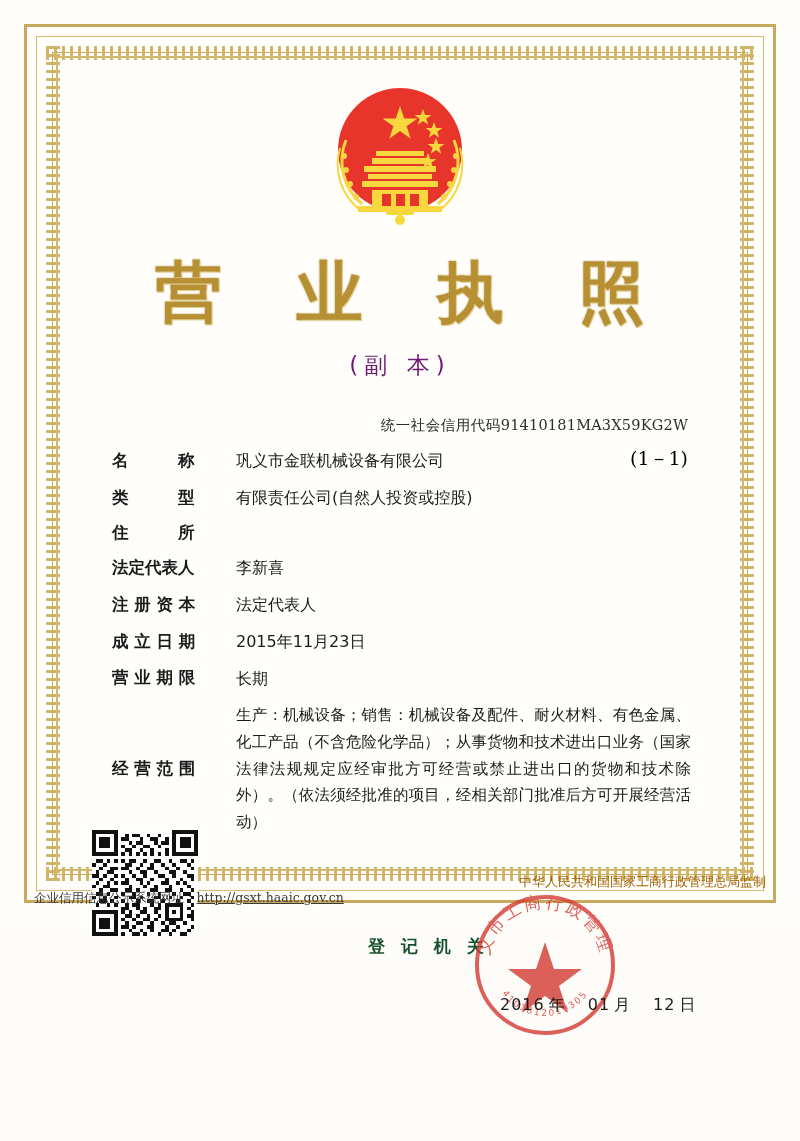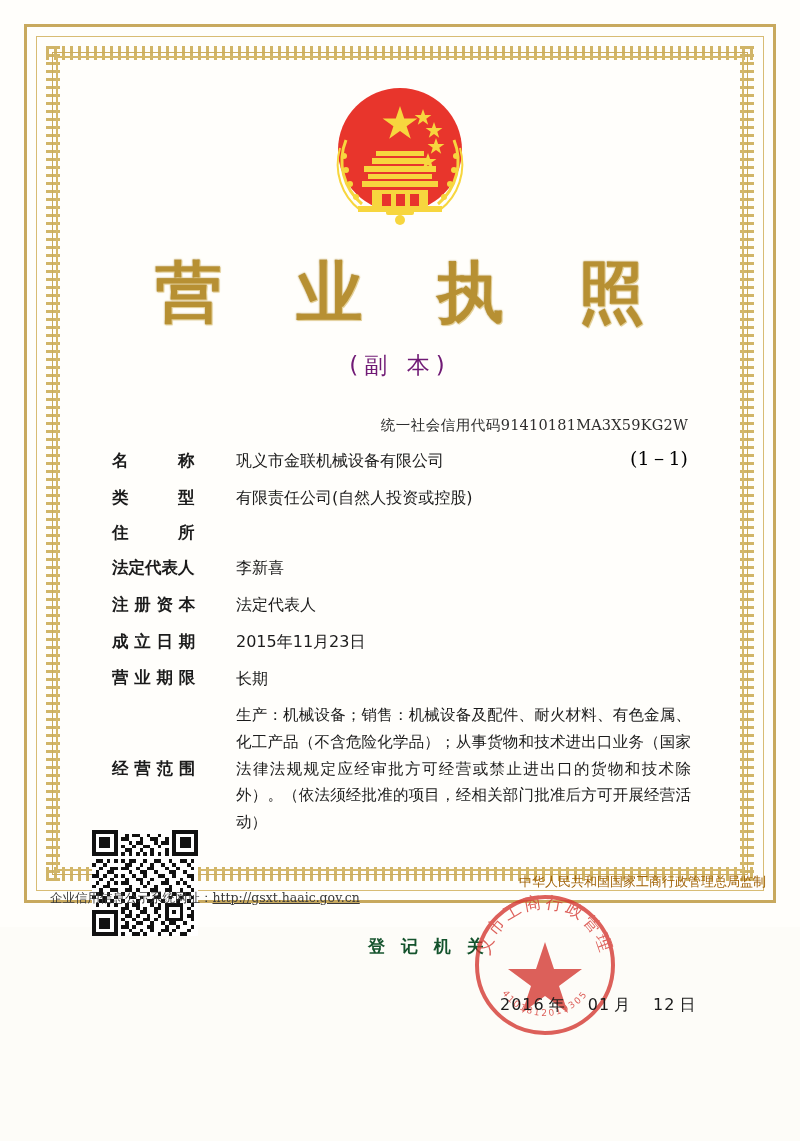--- a/index.html
+++ b/index.html
@@ -199,21 +199,20 @@
   }
 
   
   .footer-left {
     position: absolute;
     left: 34px;
     bottom: 20px;
     font-size: 12.5px;
     color: #3a3a3a;
     font-family: "DejaVu Serif", "Liberation Serif", serif;
-    margin-left: 16px;
   }
   .footer-left .url { text-decoration: underline; }
   .footer-right {
     position: absolute;
     right: 34px;
     bottom: 36px;
     font-size: 13px;
     color: #a16207;
     font-family: "DejaVu Sans", "Liberation Sans", sans-serif;
   }

